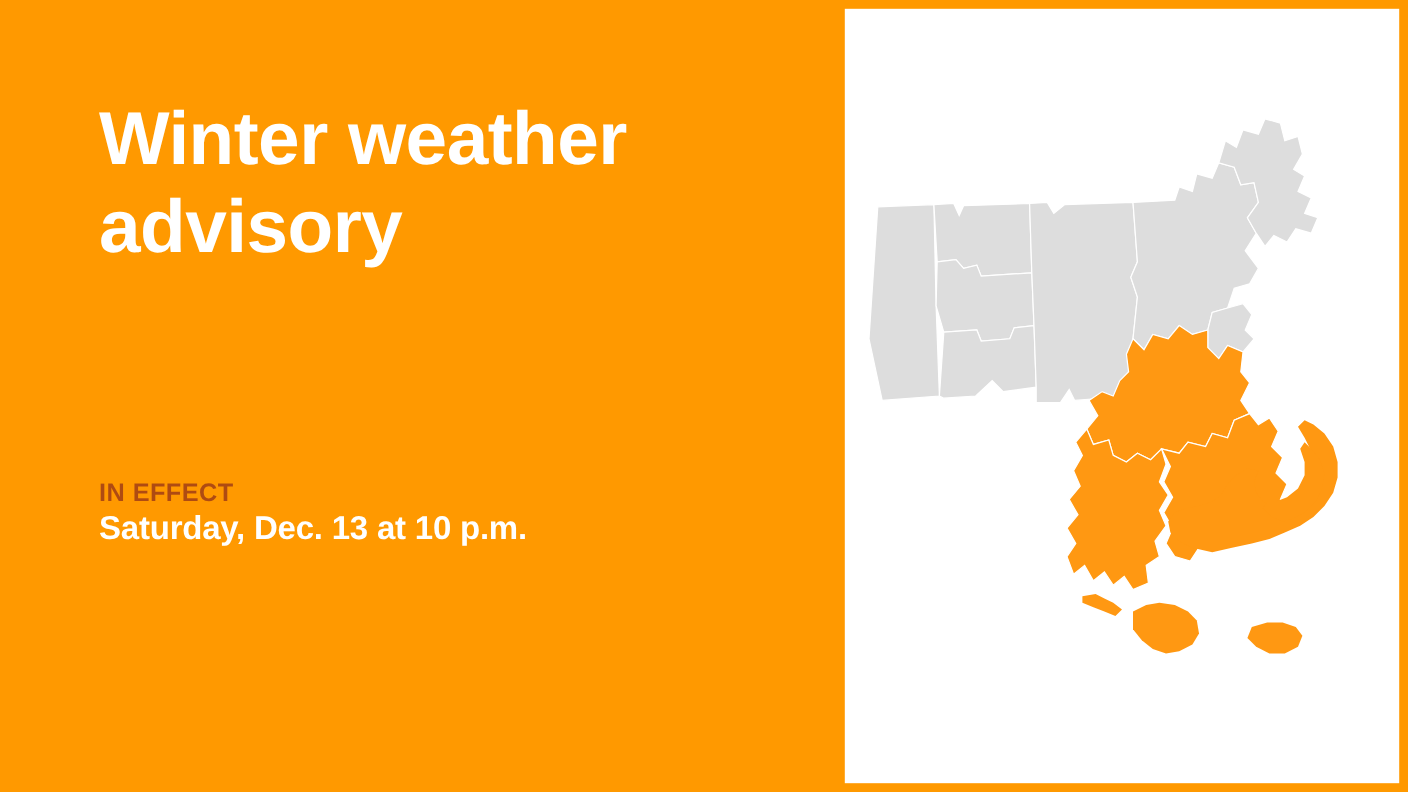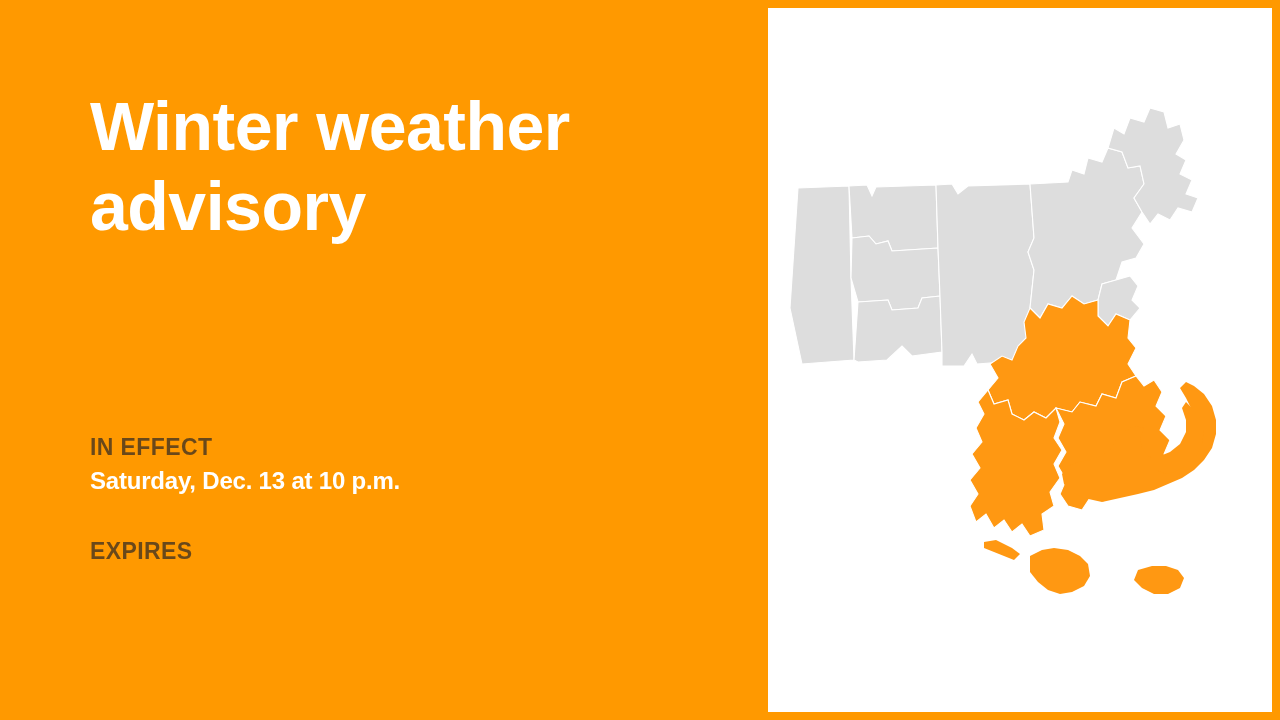--- a/index.html
+++ b/index.html
@@ -51,32 +51,32 @@
     width: 640px;
   }
 
   .time-group {
     margin: 0 0 38px 0;
   }
   .time-group:last-child { margin-bottom: 0; }
 
   .time-label {
     display: block;
-    color: #0f172a;
+    color: #7f1d1d;
     opacity: 0.62;
     font-size: 23px;
     line-height: 27px;
     font-weight: bold;
     letter-spacing: 0.4px;
   }
 
   .time-value {
     display: block;
     color: #ffffff;
-    font-size: 24px;
+    font-size: 30px;
     line-height: 38px;
     font-weight: bold;
     letter-spacing: -0.2px;
     margin-top: 1px;
   }
 
   
   .map-panel {
     position: absolute;
     left: 768px;
@@ -120,21 +120,20 @@
 advisory</h1>
 
     <div class="times-block">
 
       <div class="time-group">
         <span class="time-label">IN EFFECT</span>
         <span class="time-value">Saturday, Dec. 13 at 10 p.m.</span>
       </div>
 
       <div class="time-group">
-        <span class="time-label">EXPIRES</span>
       </div>
 
     </div>
   </div>
 
   <div class="map-panel">
     <div class="map-canvas">
 
       <svg viewBox="0 0 496 704" preserveAspectRatio="xMidYMid meet">
 

